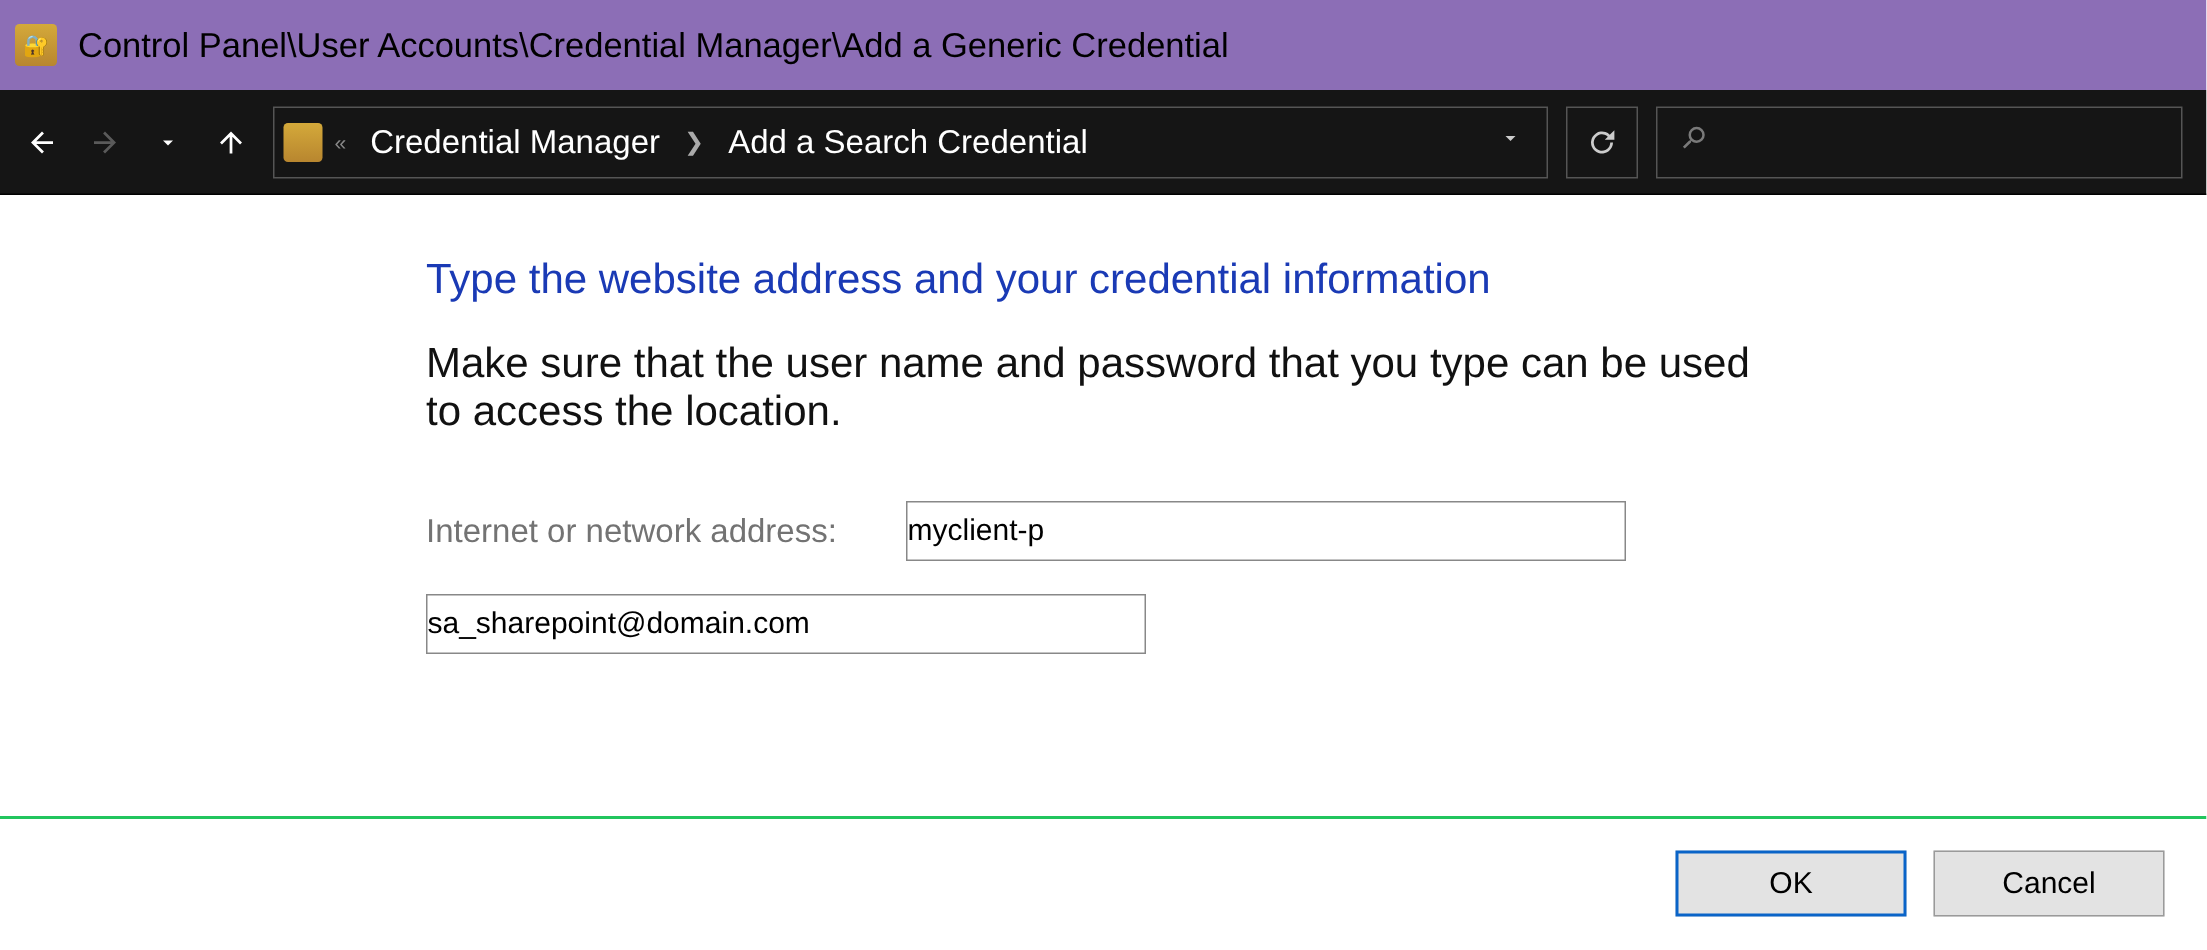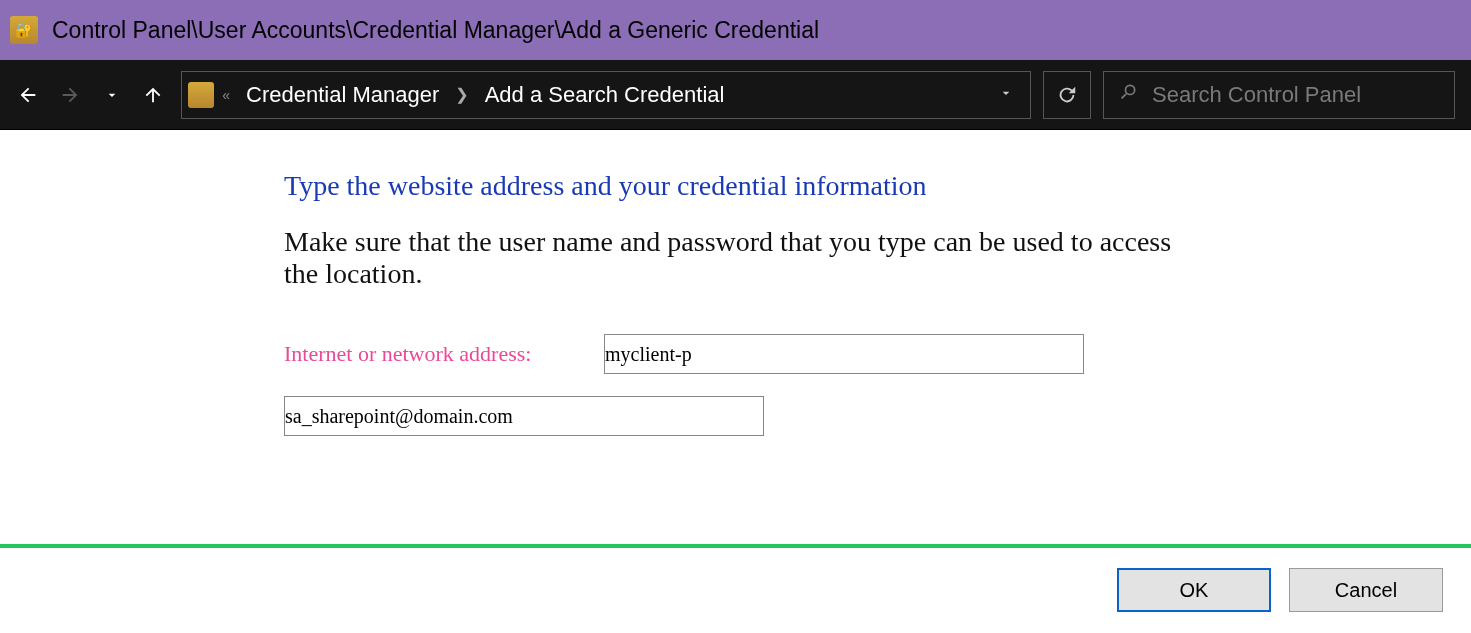--- a/index.html
+++ b/index.html
@@ -83,37 +83,37 @@
   .searchbox input {
     flex:1; background:transparent; border:none; outline:none;
     color:#ccc; font-size:22px;
   }
   .searchbox input::placeholder { color:#7a7a7a; }
 
   .content {
     padding: 40px 0 0 0;
     height: 414px;
   }
-  .inner { margin-left: 284px; width: 900px; font-family: Liberation Serif, serif; }
+  .inner { margin-left: 284px; width: 900px; }
   .heading { color:#1a3ab5; font-size:28px; font-weight:400; margin-bottom: 24px; }
   .instr { color:#111; font-size:28px; margin-bottom: 44px; }
   .form-row { display:flex; align-items:center; margin-bottom: 22px; }
-  .form-row label { width: 320px; font-size:22px; color:#ec4899; }
+  .form-row label { width: 320px; font-size:22px; color:#737373; }
   .form-row input {
     width: 480px; height: 40px;
     border:1px solid #888;
     font-size:20px;
     padding: 0 0;
     outline:none;
     font-family: inherit;
   }
   .form-row input.focused { border:1px solid #0a64c8; box-shadow: 0 0 0 1px #0a64c8; }
 
   .footer {
-    border-top: 4px solid #22c55e;
+    border-top: 2px solid #22c55e;
     height: 88px;
     display:flex;
     align-items:center;
     justify-content:flex-end;
     padding: 0 28px;
     gap: 18px;
   }
   .btn {
     width: 154px; height: 44px;
     font-size:20px;
@@ -175,21 +175,20 @@
         <path fill="#ccc" d="M17.65 6.35A8 8 0 1 0 20 12h-2a6 6 0 1 1-1.76-4.24L14 10h7V3l-3.35 3.35z"></path>
       </svg>
   </div>
 
   <div class="searchbox">
     <span class="sicon">
       <svg width="20" height="20" viewBox="0 0 24 24">
           <path fill="#7a7a7a" d="M15.5 14h-.79l-.28-.27a6.471 6.471 0 0 0 1.57-4.23 6.5 6.5 0 1 0-6.5 6.5c1.61 0 3.09-.59 4.23-1.57l.27.28v.79l5 4.99L20.49 19l-4.99-5zM9.5 14A4.5 4.5 0 1 1 14 9.5 4.5 4.5 0 0 1 9.5 14z"></path>
         </svg>
     </span>
-    <input type="text" placeholder="Search Control Panel" style="">
   </div>
 </div>
 
 <div class="content">
   <div class="inner">
     <div class="heading">Type the website address and your credential information</div>
     <div class="instr">Make sure that the user name and password that you type can be used to access the location.</div>
 
     <div class="form-row">
       <label>Internet or network address:</label>

